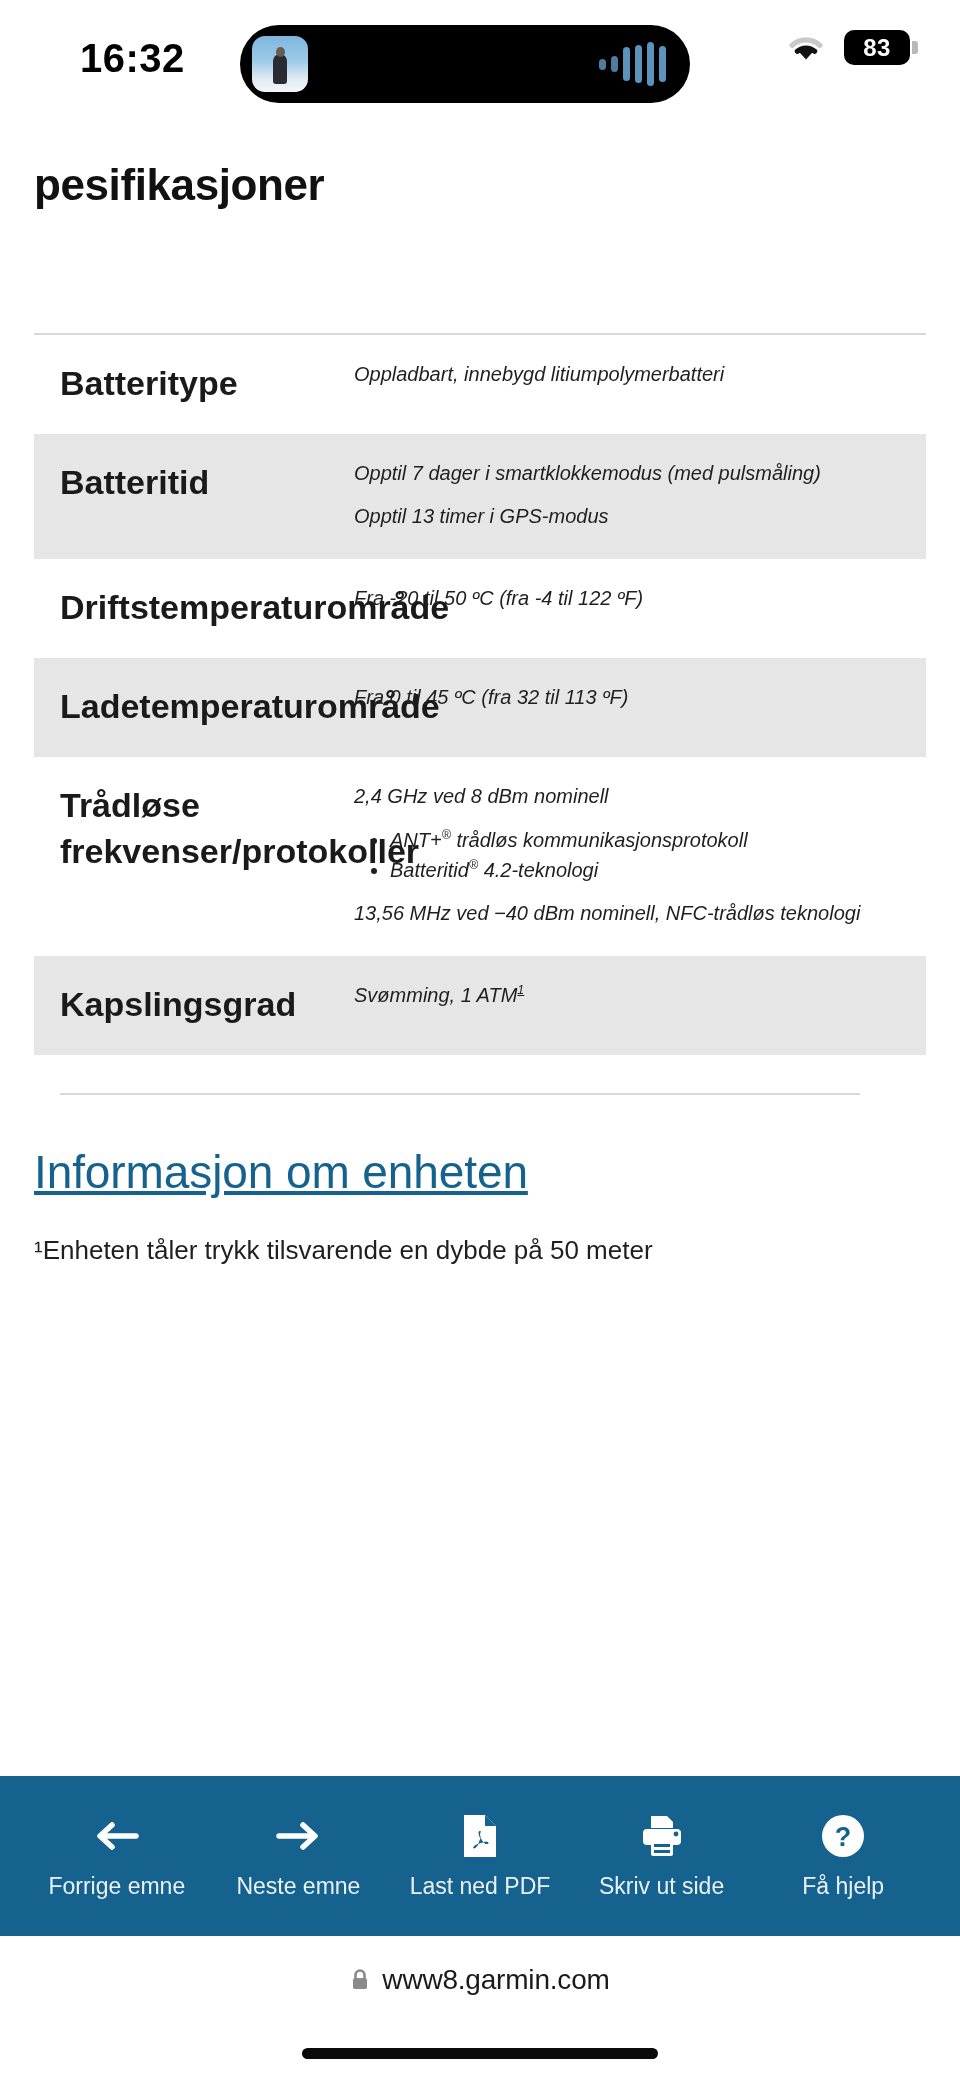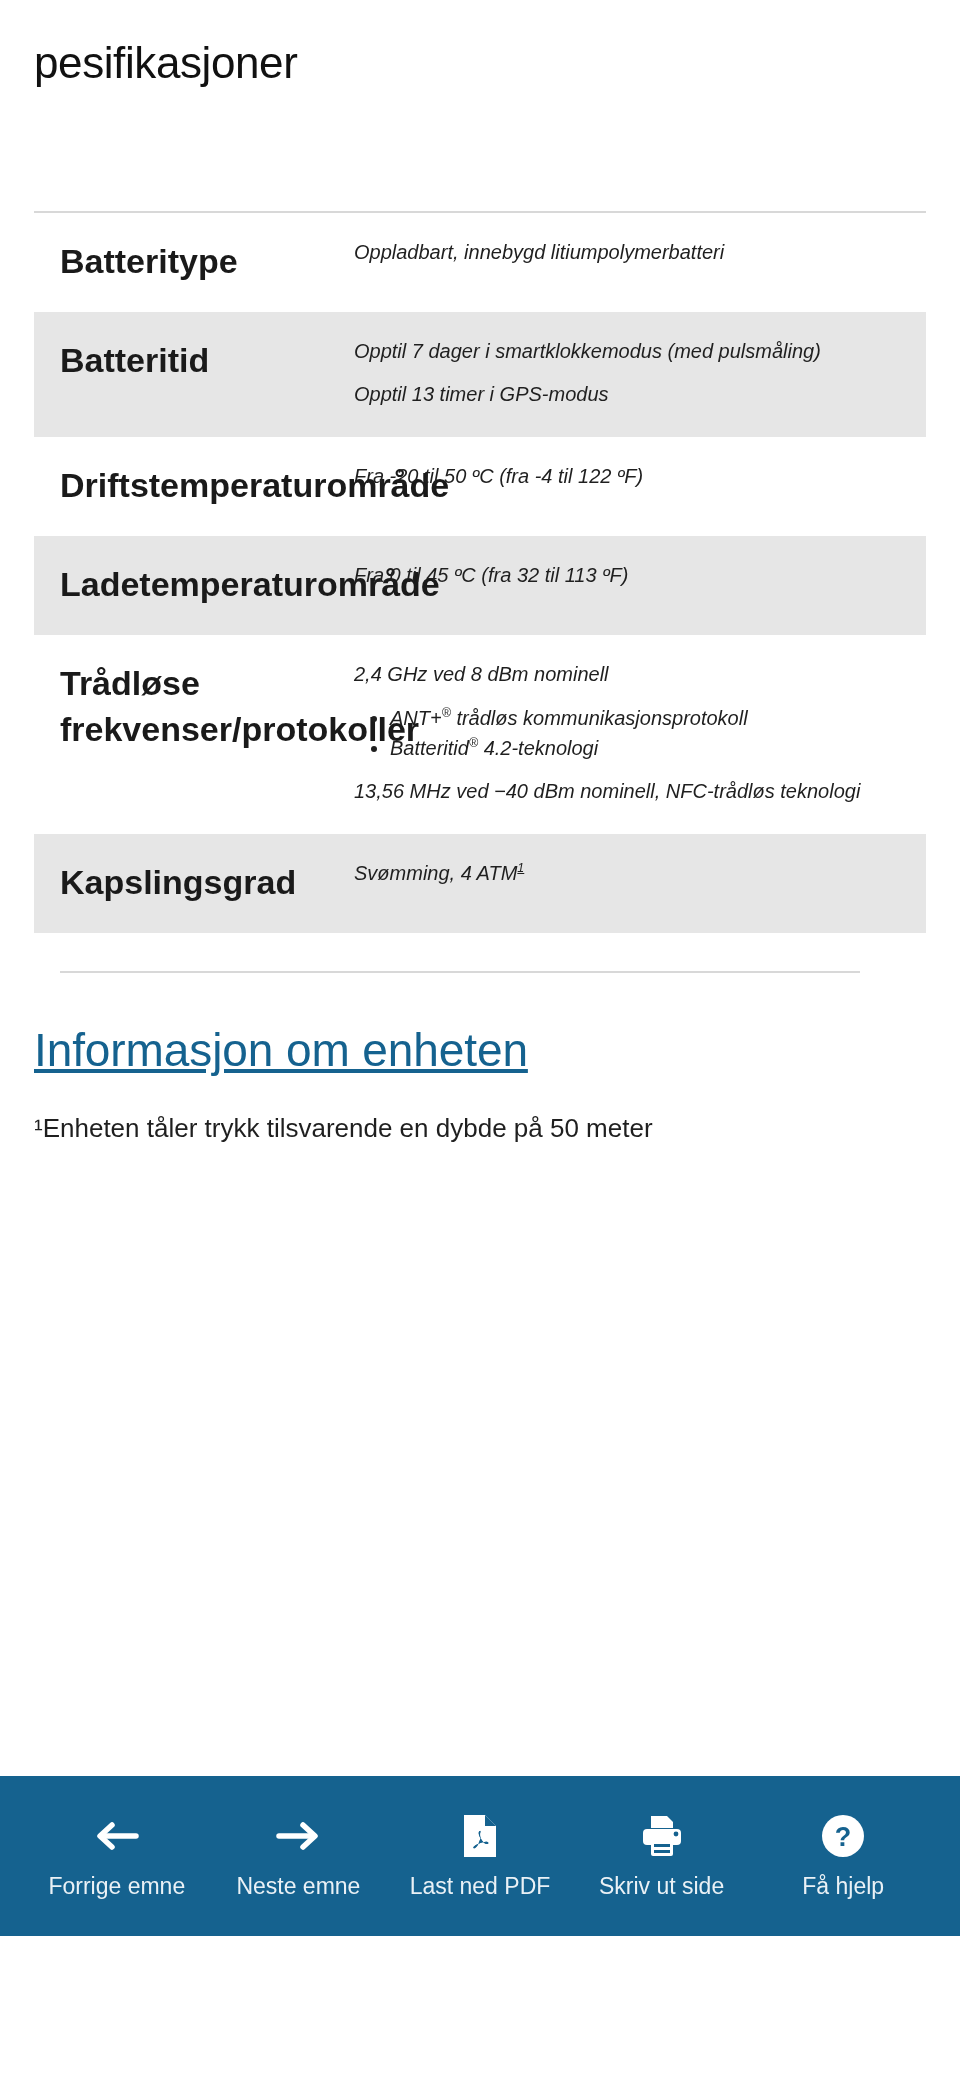--- a/index.html
+++ b/index.html
@@ -147,21 +147,21 @@
   
   .content {
     position: relative;
     padding: 0 34px;
     height: 1660px;
     overflow: hidden;
   }
 
   .page-title {
     font-size: 44px;
-    font-weight: 400;
+    font-weight: 700;
     color: #111111;
     letter-spacing: -0.4px;
     margin-top: 38px;
     margin-left: 0px;
     line-height: 1.15;
   }
 
   .rule-top {
     height: 2px;
     background: #d8d8d8;
@@ -306,20 +306,51 @@
     height: 11px;
     border-radius: 6px;
     background: #0a0a0a;
   }
 </style>
 </head>
 <body>
 
 <div class="phone">
 
+  <div class="status-bar">
+    <div class="status-time">16:32</div>
+
+    <div class="dynamic-island">
+      <div class="island-art"></div>
+      <div class="island-wave">
+        <i></i>
+          <i></i>
+          <i></i>
+          <i></i>
+          <i></i>
+          <i></i>
+      </div>
+    </div>
+
+    <div class="status-right">
+      <span class="wifi-icon">
+        <svg viewBox="0 0 40 30" width="40" height="30" aria-hidden="true">
+          <path d="M20 26.5 L13.2 18.9 A10.6 10.6 0 0 1 26.8 18.9 Z" fill="#111"></path>
+          <path d="M6.2 12.2 A20.5 20.5 0 0 1 33.8 12.2" stroke="#c9c9c9" stroke-width="5.4" fill="none" stroke-linecap="round"></path>
+          <path d="M11.4 18.2 A13.2 13.2 0 0 1 28.6 18.2" stroke="#111" stroke-width="5.2" fill="none" stroke-linecap="round"></path>
+        </svg>
+      </span>
+      <span class="battery">
+        <span class="battery-body">
+          <span class="battery-level">83</span>
+        </span>
+        <span class="battery-cap"></span>
+      </span>
+    </div>
+  </div>
 
   <div class="content">
 
     <div class="page-title">pesifikasjoner</div>
 
     <div class="rule-top"></div>
 
     <table class="spec-table">
       <tbody>
 
@@ -360,21 +391,21 @@
               <li><span>ANT+</span><sup>®</sup><span> trådløs kommunikasjonsprotokoll</span></li>
               <li><span>Batteritid</span><sup>®</sup><span> 4.2-teknologi</span></li>
             </ul>
             <p>13,56 MHz ved −40 dBm nominell, NFC-trådløs teknologi</p>
           </td>
         </tr>
 
         <tr class="shaded">
           <td class="k">Kapslingsgrad</td>
           <td class="v">
-            <p><span>Svømming, 4 ATM</span><sup class="fnote">1</sup></p>
+            <p><span>Svømming, 1 ATM</span><sup class="fnote">1</sup></p>
           </td>
         </tr>
 
       </tbody>
     </table>
 
     <div class="rule-bottom"></div>
 
     <a class="section-link" href="#">Informasjon om enheten</a>
 
@@ -434,14 +465,26 @@
         <svg width="46" height="46" viewBox="0 0 46 46" aria-hidden="true">
           <circle cx="23" cy="23" r="21" fill="#ffffff"></circle>
           <text x="23" y="33" text-anchor="middle" font-size="27" font-weight="700" fill="#15628f" font-family="Liberation Sans, sans-serif">?</text>
         </svg>
       </span>
       <span class="tb-label">Få hjelp</span>
     </div>
 
   </div>
 
+  <div class="urlbar">
+    <div class="url-row">
+      <span class="lock-icon">
+        <svg width="20" height="24" viewBox="0 0 20 24" aria-hidden="true">
+          <path d="M5.5 10 V7 a4.5 4.5 0 0 1 9 0 V10" stroke="#8a8a8a" stroke-width="2.6" fill="none"></path>
+          <rect x="3" y="10" width="14" height="11" rx="2" fill="#8a8a8a"></rect>
+        </svg>
+      </span>
+      <span class="url-text">www8.garmin.com</span>
+    </div>
+    <div class="home-indicator"></div>
+  </div>
 
 </div>
 
 </body></html>

